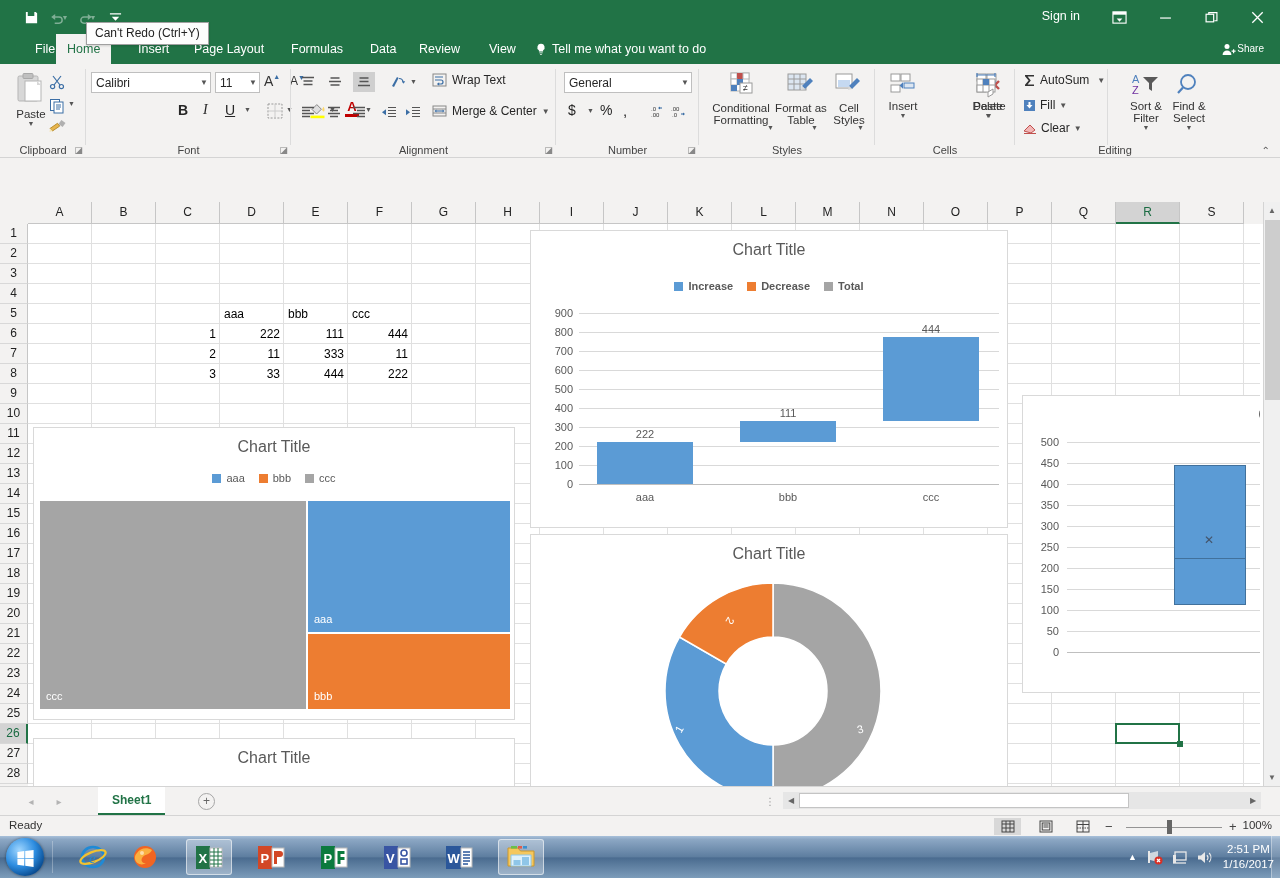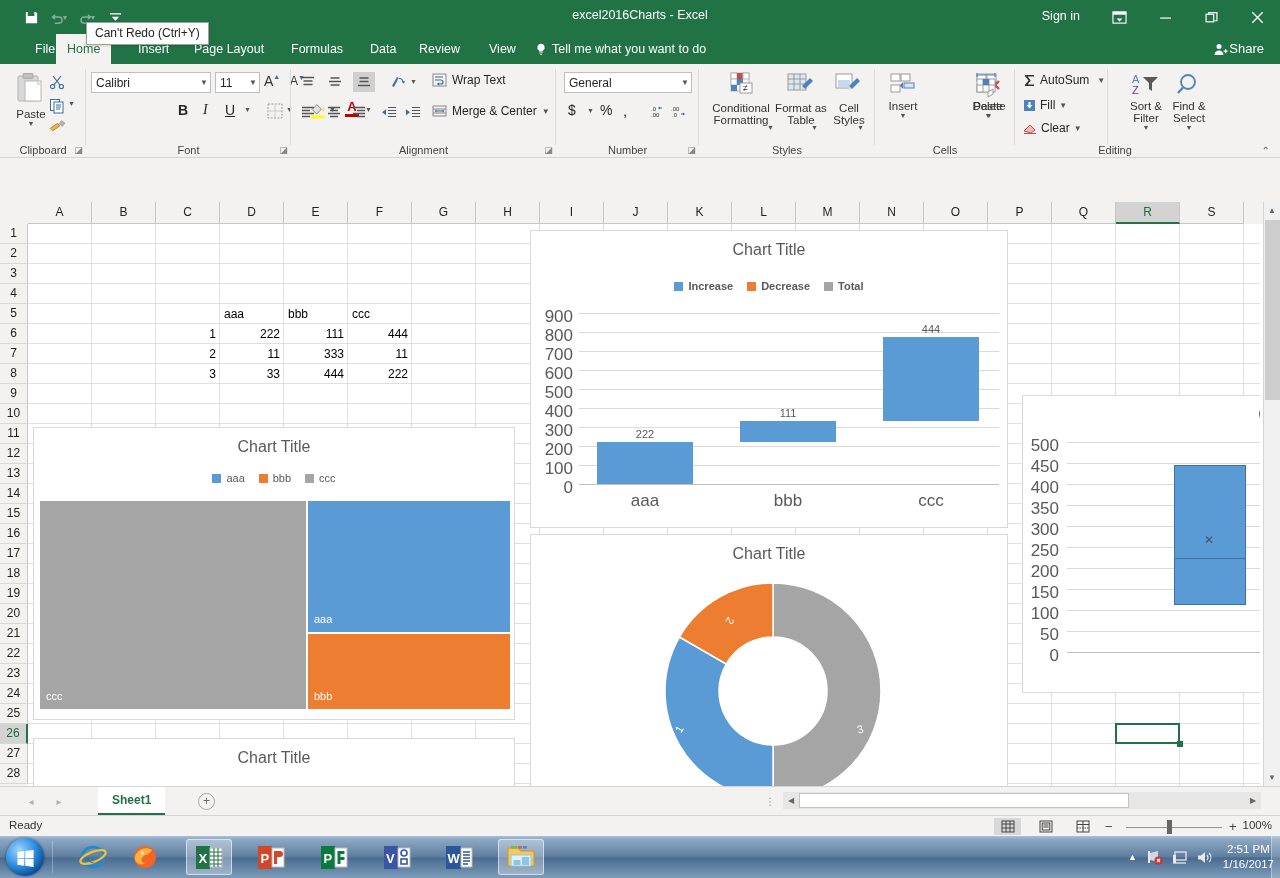--- a/index.html
+++ b/index.html
@@ -28,21 +28,21 @@
     position:absolute; left:86px; top:22px; background:#fdfdfd; border:1px solid #a0a0a0;
     padding:3px 8px 4px; font-size:12px; color:#222; z-index:60; white-space:nowrap;
     box-shadow:0 1px 2px rgba(0,0,0,.15);
   }
 
   
   #tabstrip { position:absolute; left:0; top:34px; width:1280px; height:30px; background:#217346; }
   .rtab { position:absolute; top:0; height:30px; line-height:30px; padding:0 11px; color:#fff; font-size:12.5px; }
   .rtab.active { background:#f3f2f1; color:#217346; }
   #tellme { position:absolute; top:0; height:30px; line-height:30px; color:#fff; font-size:12.5px; display:flex; align-items:center; gap:5px; }
-  #sharebtn { position:absolute; right:6px; top:0; height:30px; line-height:30px; color:#fff; font-size:13px; display:flex; align-items:center; gap:1px; padding:0 10px; }
+  #sharebtn { position:absolute; right:6px; top:0; height:30px; line-height:30px; color:#fff; font-size:10px; display:flex; align-items:center; gap:1px; padding:0 10px; }
 
   
   #ribbon { position:absolute; left:0; top:64px; width:1280px; height:94px; background:#f3f2f1; border-bottom:1px solid #d4d4d4; }
   .grp { position:absolute; top:0; height:94px; }
   .grp-label { position:absolute; bottom:2px; width:100%; text-align:center; font-size:11px; color:#444; }
   .grp-sep { position:absolute; top:5px; width:1px; height:76px; background:#dcdcdc; }
   .grp-dia { position:absolute; bottom:3px; right:3px; font-size:9px; color:#888; }
 
   .bigbtn { display:flex; flex-direction:column; align-items:center; font-size:11.5px; color:#333; }
   .bigbtn .lbl { text-align:center; line-height:12px; margin-top:2px; }
@@ -84,21 +84,21 @@
   .cellval.l { text-align:left; }
   #selcell { position:absolute; border:2px solid #217346; background:transparent; }
   #selhandle { position:absolute; width:6px; height:6px; background:#217346; }
 
   
   .chart { position:absolute; background:#fff; border:1px solid #d9d9d9; }
   .ctitle { text-align:center; color:#595959; font-weight:normal; }
   .clegend { display:flex; justify-content:center; align-items:center; gap:14px; }
   .legit { display:flex; align-items:center; gap:5px; font-size:11px; color:#595959; }
   .legsw { width:9px; height:9px; display:inline-block; }
-  .axlbl { position:absolute; font-size:17px; color:#595959; }
+  .axlbl { position:absolute; font-size:11px; color:#595959; }
   .axlbl.r { text-align:right; }
   .axlbl.c { text-align:center; }
   .hgrid { position:absolute; height:1px; background:#d9d9d9; }
   .bar { position:absolute; }
   .dlabel { position:absolute; font-size:11px; color:#595959; text-align:center; }
   .tmtile { position:absolute; }
   .tmlabel { position:absolute; color:#fff; font-size:11px; }
 
   
   #sheetbar { position:absolute; left:0; top:786px; width:1280px; height:29px; background:#f3f2f1; border-top:1px solid #d4d4d4; }
@@ -159,21 +159,20 @@
           <path fill="#7fae95" d="M14.8 6.4l-4.3-3.2v6.4z"></path>
         </svg>
       <span class="qat-caret">▼</span>
     </div>
     <div class="qat-btn">
       <svg width="13" height="12" viewBox="0 0 14 12">
           <path fill="#fff" d="M1 2h12v1.4H1zM3 5.6h8L7 10z"></path>
         </svg>
     </div>
   </div>
-  <div id="app-title">excel2016Charts - Excel</div>
   <div id="signin">Sign in</div>
   <div id="win-ctrls">
     <div class="win-btn">
       <svg width="15" height="15" viewBox="0 0 16 16">
           <rect x="1" y="2" width="14" height="12" fill="none" stroke="#fff" stroke-width="1.2"></rect>
           <path fill="#fff" d="M1 2h14v3H1z"></path>
           <path fill="#fff" d="M8 12.5l-3-3.5h6z"></path>
         </svg>
     </div>
     <div class="win-btn">

